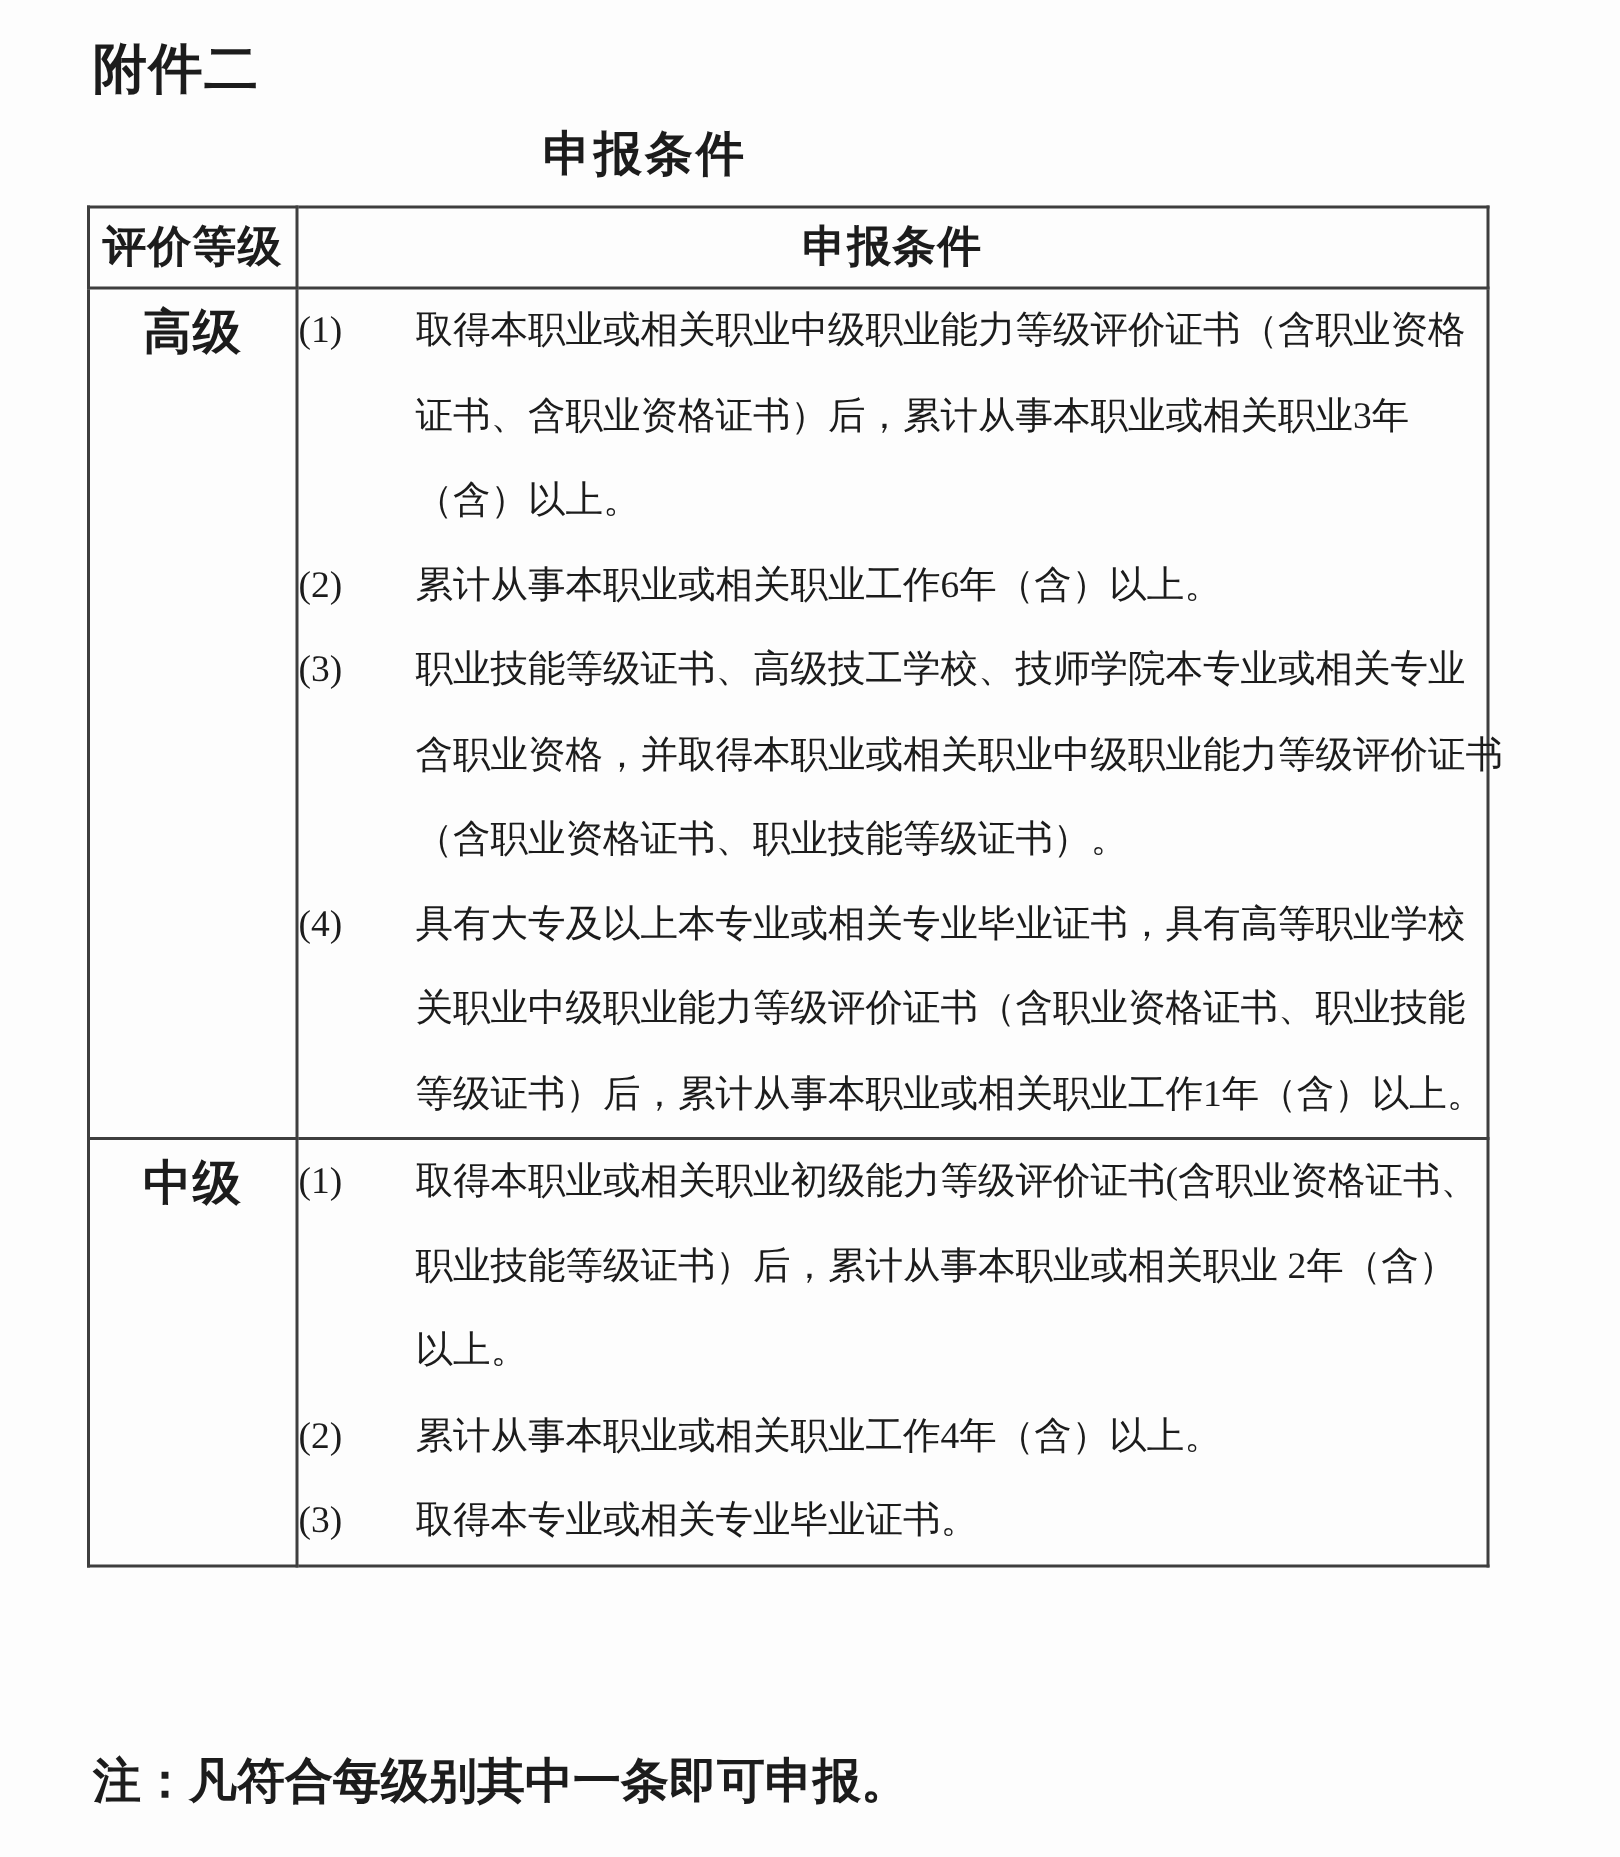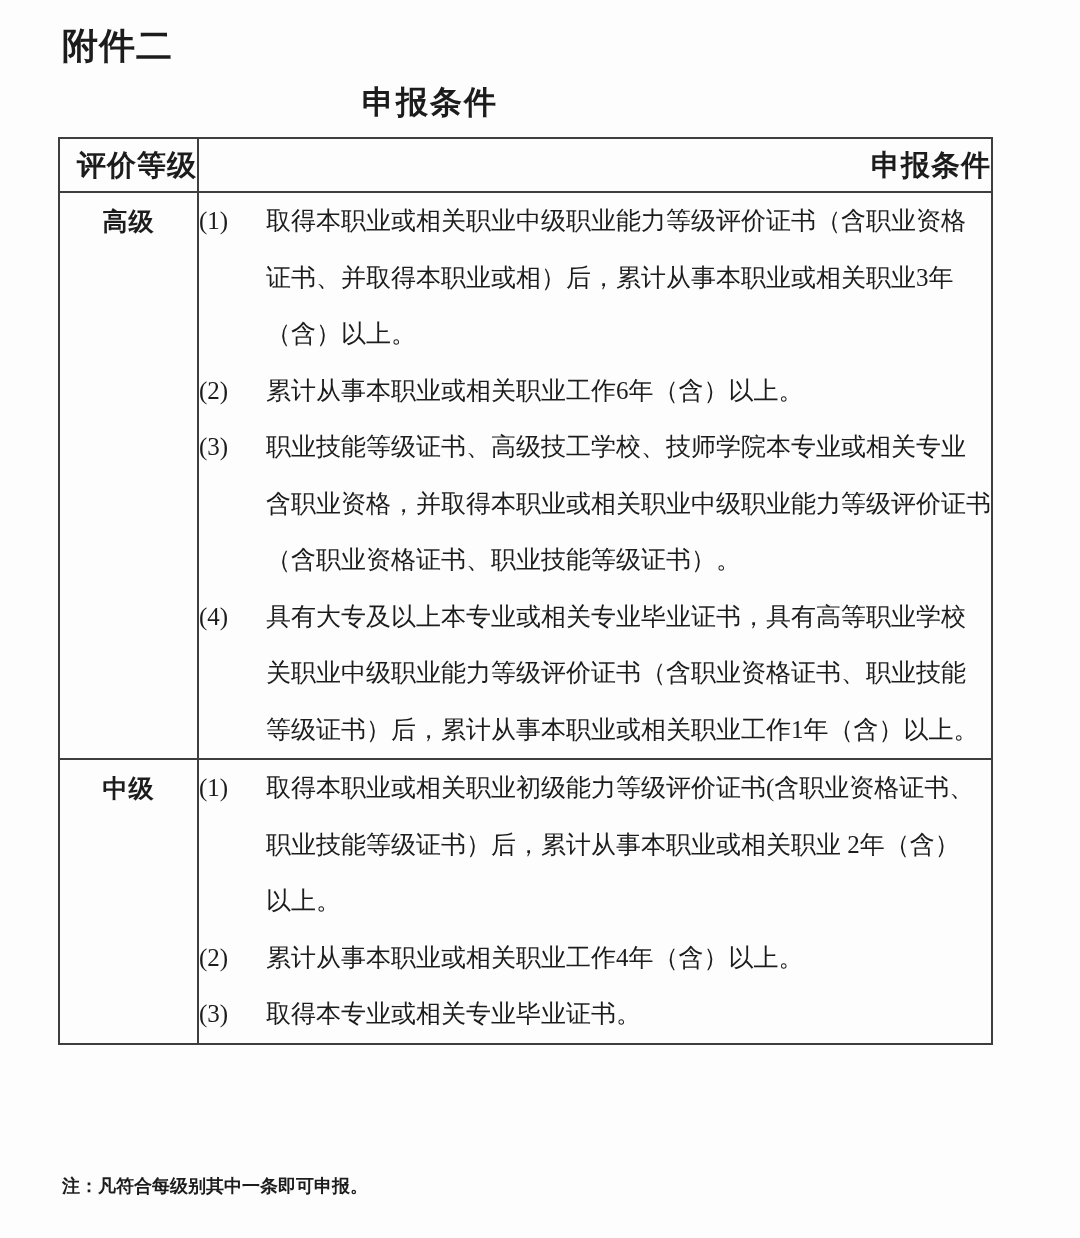--- a/index.html
+++ b/index.html
@@ -33,45 +33,45 @@
   table.cond-table th, table.cond-table td {
     border: 2px solid #3e3e3e;
     padding: 0;
     vertical-align: top;
   }
   col.c-level { width: 139px; }
   th.hdr {
     font-family: "Liberation Sans", "DejaVu Sans", sans-serif;
     font-size: 29px; font-weight: 600;
     height: 52px; line-height: 52px;
-    text-align: right;
+    text-align: center;
     letter-spacing: 1px;
   }
   td.lvl {
     text-align: center;
     font-family: "Liberation Sans", "DejaVu Sans", sans-serif;
-    font-size: 25px; font-weight: 600;
+    font-size: 32px; font-weight: 600;
     line-height: 56.5px;
     letter-spacing: 1px;
   }
   td.cond { padding: 0 6px 0 10px; }
   .item { display: flex; }
   .num {
     flex: none; width: 67px;
     font-size: 25px; line-height: 56.5px;
   }
-  .lines { flex: 1 1 auto; min-width: 0; }
+  .lines { flex: 1 1 auto; min-width: 0; margin-left: 11px; }
   .line {
     font-size: 25px; line-height: 56.5px;
     white-space: nowrap;
   }
   .footnote {
     position: absolute; left: 62px; top: 1170px;
-    font-family: Liberation Mono, monospace;
-    font-size: 18px; font-weight: 600; line-height: 34px;
+    font-family: Liberation Sans, sans-serif;
+    font-size: 32px; font-weight: 600; line-height: 34px;
   }
 </style>
 </head>
 <body>
 
 <div class="attachment">附件二</div>
 <div class="doc-title">申报条件</div>
 
 <table class="cond-table">
   <colgroup>
@@ -85,21 +85,21 @@
     </tr>
   </thead>
   <tbody>
     <tr>
       <td class="lvl">高级</td>
       <td class="cond">
         <div class="item">
           <span class="num">(1)</span>
           <div class="lines">
             <div class="line">取得本职业或相关职业中级职业能力等级评价证书（含职业资格</div>
-            <div class="line">证书、并取得本职业或相）后，累计从事本职业或相关职业3年</div>
+            <div class="line">证书、含职业资格证书）后，累计从事本职业或相关职业3年</div>
             <div class="line">（含）以上。</div>
           </div>
         </div>
         <div class="item">
           <span class="num">(2)</span>
           <div class="lines">
             <div class="line">累计从事本职业或相关职业工作6年（含）以上。</div>
           </div>
         </div>
         <div class="item">

